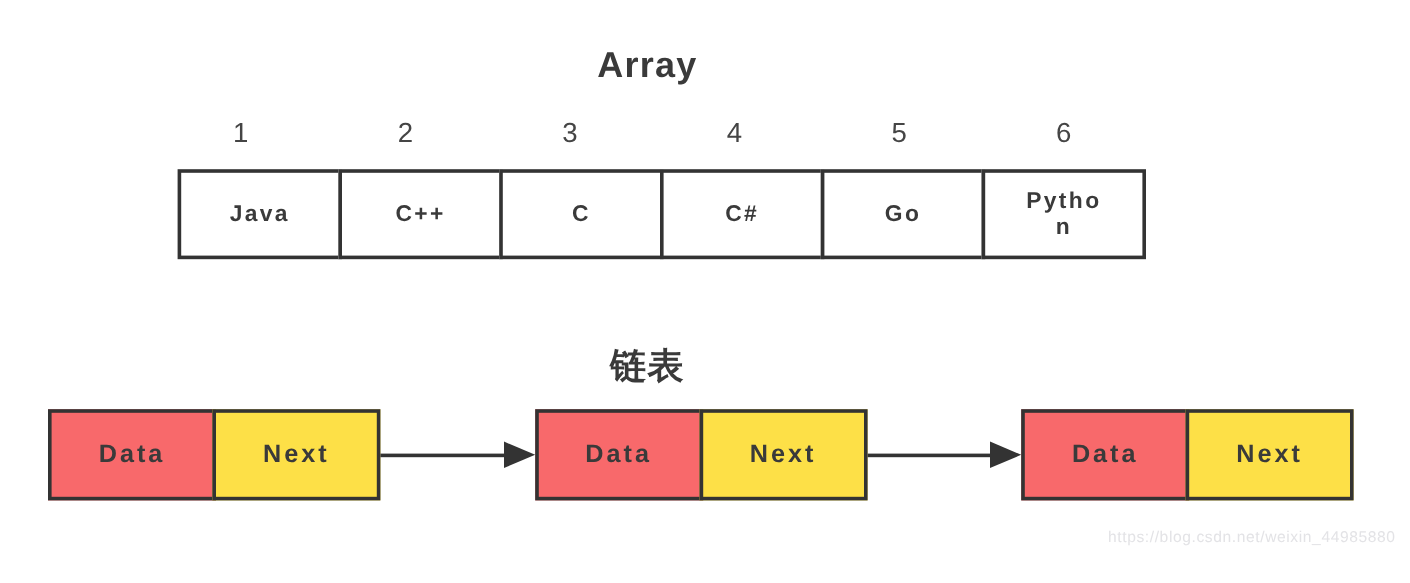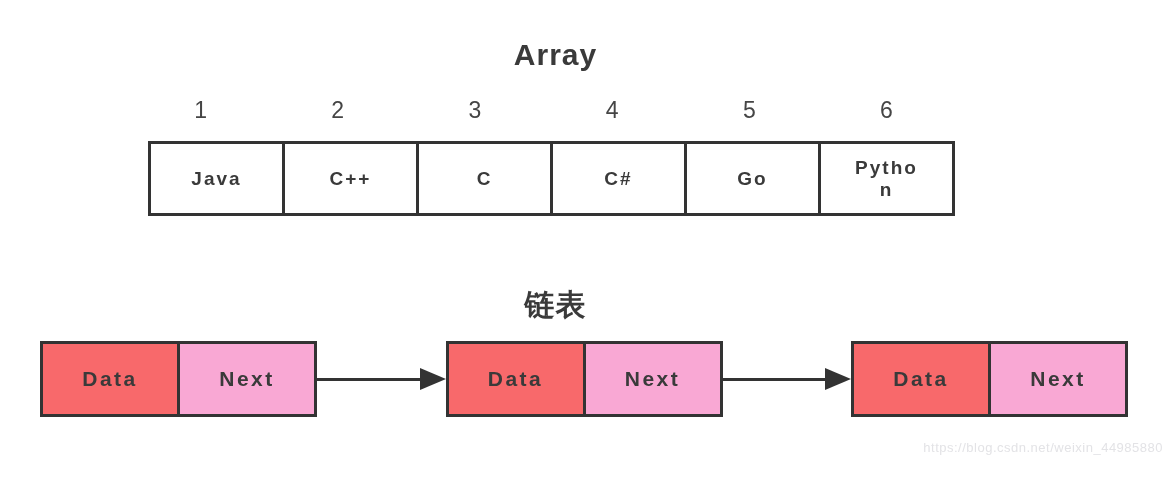--- a/index.html
+++ b/index.html
@@ -13,21 +13,21 @@
     position: relative;
     width: 1175px;
     height: 486px;
     background: #ffffff;
     overflow: hidden;
     font-family: "Liberation Sans", sans-serif;
     color: var(--text);
   }
   .title {
     position: absolute;
-    left: 144px;
+    left: 128px;
     width: 823px;
     text-align: center;
     font-size: 30px;
     font-weight: bold;
     letter-spacing: 1px;
     color: var(--text);
   }
   .array-title { top: 38px; }
   .ll-title { top: 260px; margin-top: 25px; }
 
@@ -100,21 +100,21 @@
     font-weight: bold;
     letter-spacing: 2.5px;
   }
   .dcell {
     width: 140px;
     background: var(--red);
   }
   .ncell {
     flex: 1;
     margin-left: -3px;
-    background: #f9a8d4;
+    background: #fde047;
   }
   .arrow {
     flex: 1;
     display: flex;
     align-items: center;
   }
   .shaft {
     flex: 1;
     height: 3px;
     background: var(--border);

